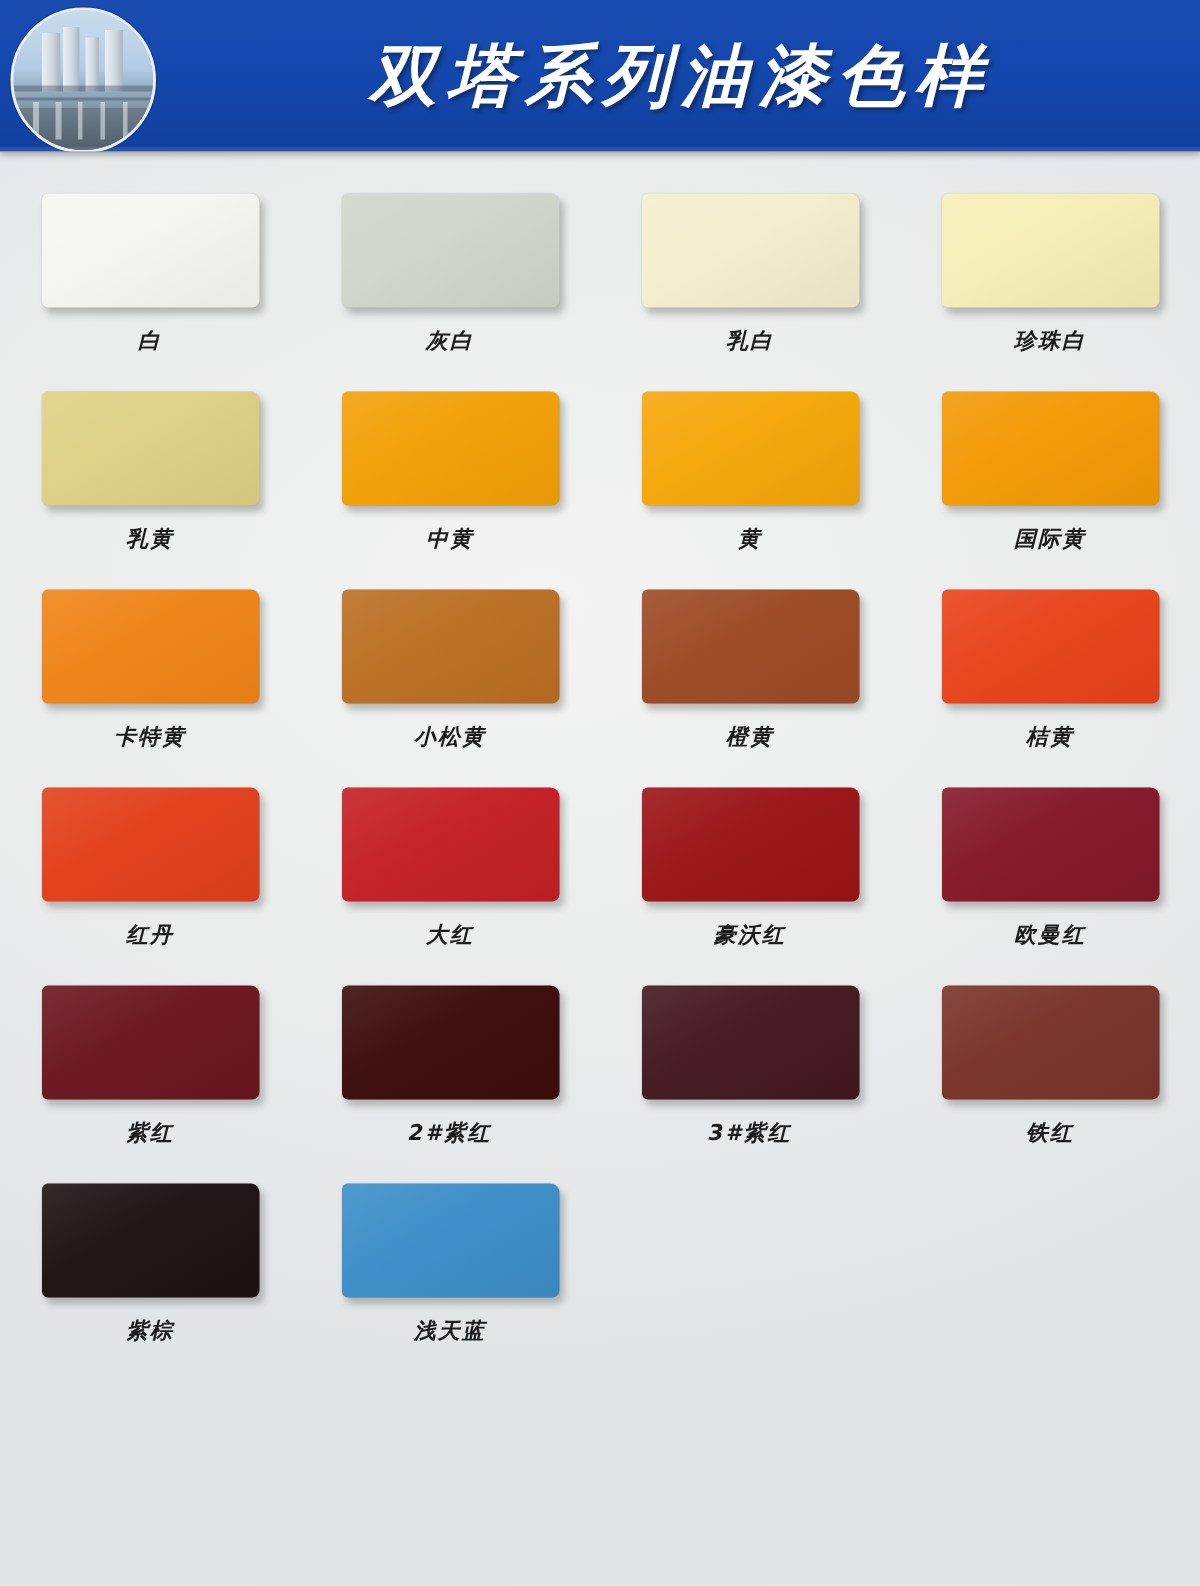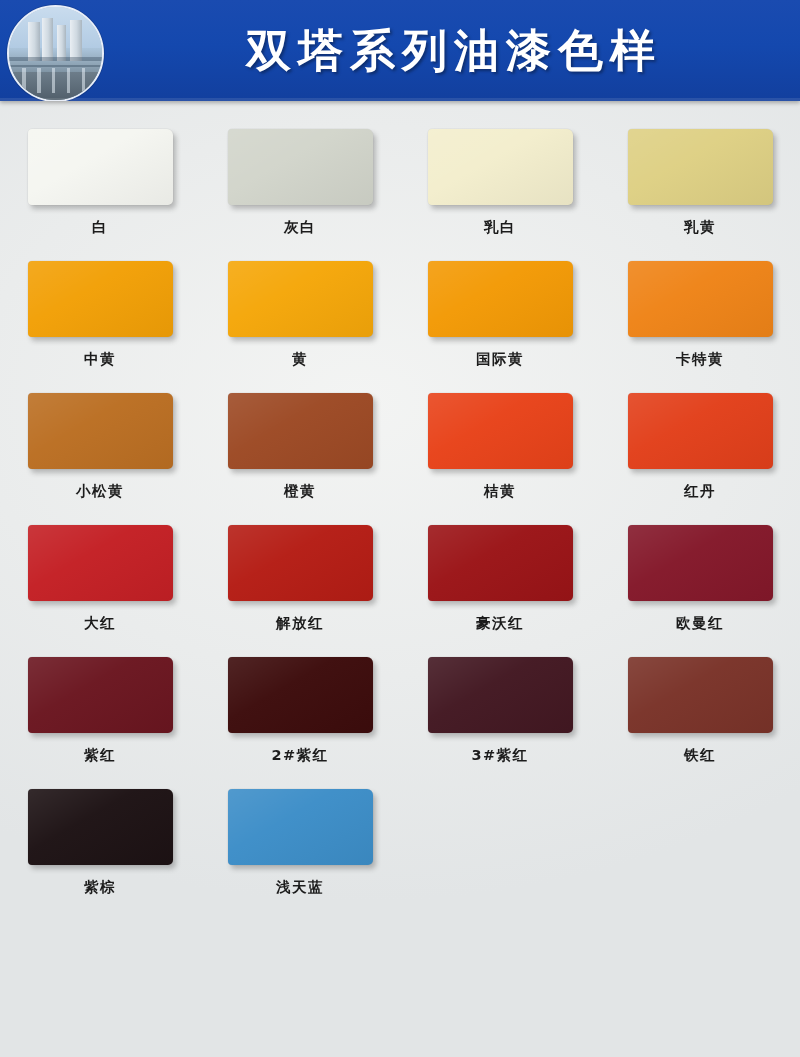--- a/index.html
+++ b/index.html
@@ -14,20 +14,21 @@
     font-family: "Liberation Sans", "DejaVu Sans", sans-serif;
     background: #eceef0;
   }
 
   .page {
     position: relative;
     width: 800px;
     height: 1057px;
     background:
       radial-gradient(ellipse 700px 500px at 45% 38%, #f3f4f3 0%, #eaecec 55%, #e2e5e6 100%);
+    font-style: italic;
   }
 
   
   .header {
     position: relative;
     height: 101px;
     background: linear-gradient(180deg, #1a4bb0 0%, #1448ae 45%, #123f9e 100%);
     box-shadow: 0 2px 4px rgba(0,0,0,0.28);
     overflow: hidden;
   }
@@ -198,20 +199,26 @@
         <div class="chip-label">灰白</div>
       </div>
       <div class="cell">
         <div class="chip-wrap">
           <div class="chip" style="background-color: rgb(243, 238, 205);"></div>
         </div>
         <div class="chip-label">乳白</div>
       </div>
       <div class="cell">
         <div class="chip-wrap">
+          <div class="chip" style="background-color: rgb(245, 238, 183);"></div>
+        </div>
+        <div class="chip-label">珍珠白</div>
+      </div>
+      <div class="cell">
+        <div class="chip-wrap">
           <div class="chip" style="background-color: rgb(222, 208, 132);"></div>
         </div>
         <div class="chip-label">乳黄</div>
       </div>
       <div class="cell">
         <div class="chip-wrap">
           <div class="chip" style="background-color: rgb(242, 160, 7);"></div>
         </div>
         <div class="chip-label">中黄</div>
       </div>
@@ -258,26 +265,20 @@
         <div class="chip-label">红丹</div>
       </div>
       <div class="cell">
         <div class="chip-wrap">
           <div class="chip" style="background-color: rgb(196, 32, 37);"></div>
         </div>
         <div class="chip-label">大红</div>
       </div>
       <div class="cell">
         <div class="chip-wrap">
-          <div class="chip" style="background-color: rgb(181, 29, 21);"></div>
-        </div>
-        <div class="chip-label">解放红</div>
-      </div>
-      <div class="cell">
-        <div class="chip-wrap">
           <div class="chip" style="background-color: rgb(155, 20, 23);"></div>
         </div>
         <div class="chip-label">豪沃红</div>
       </div>
       <div class="cell">
         <div class="chip-wrap">
           <div class="chip" style="background-color: rgb(132, 24, 42);"></div>
         </div>
         <div class="chip-label">欧曼红</div>
       </div>

